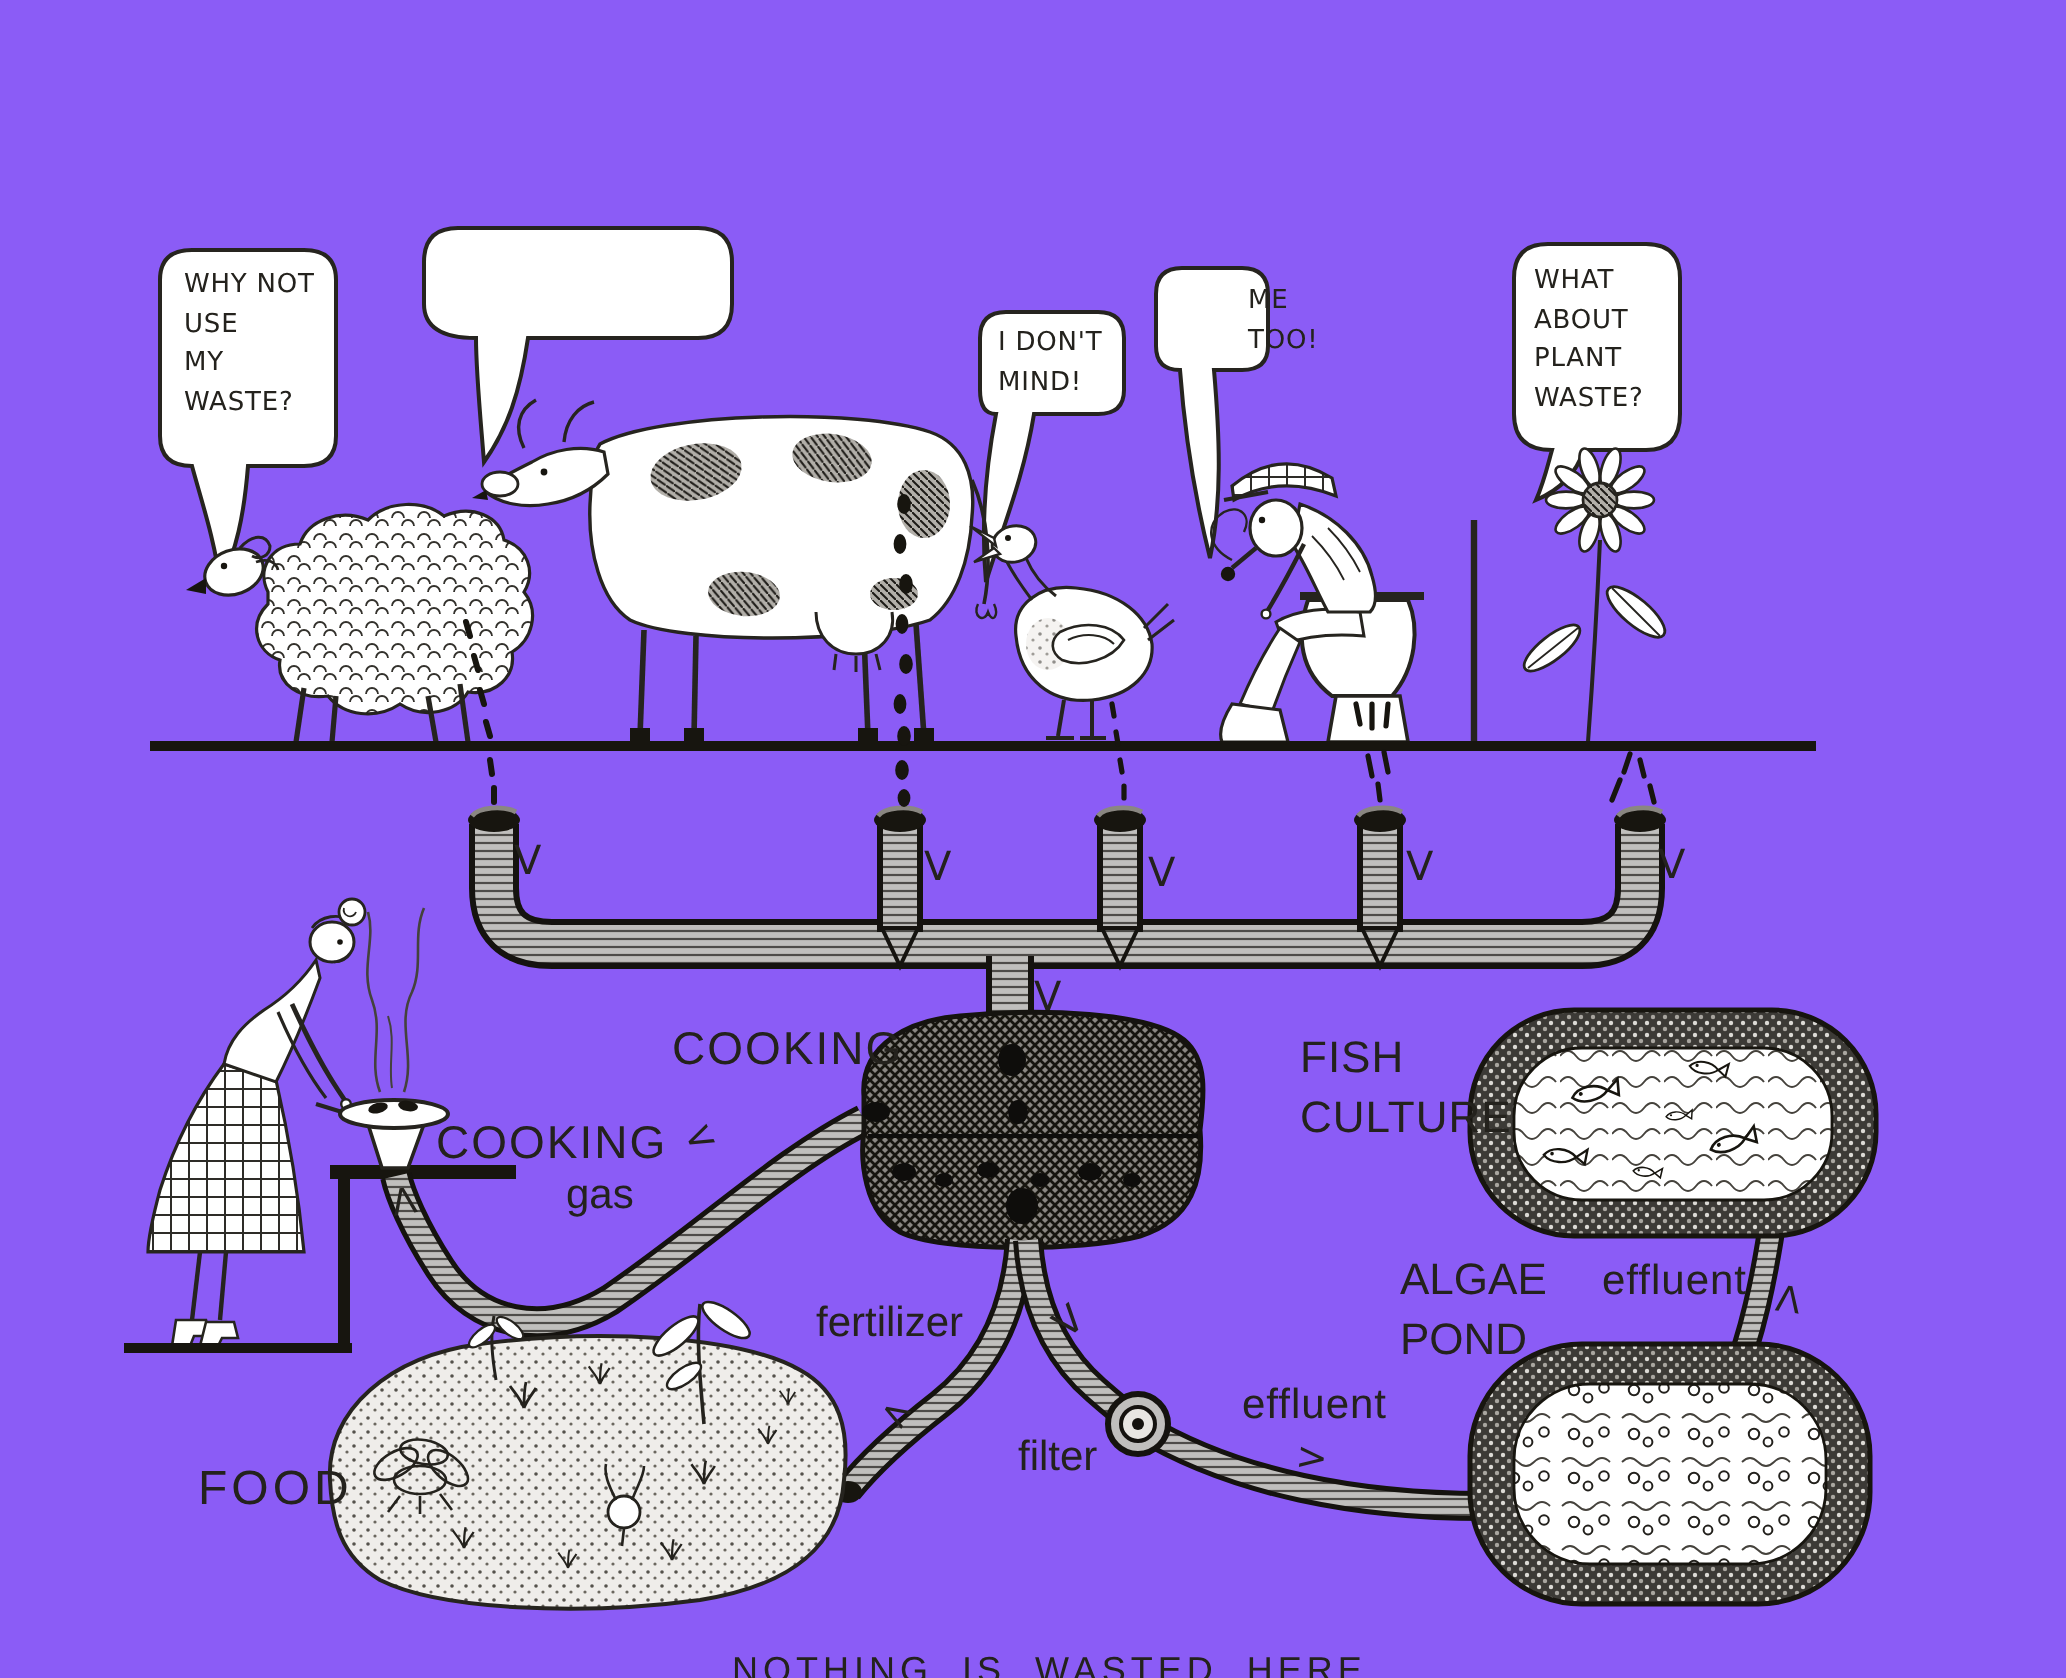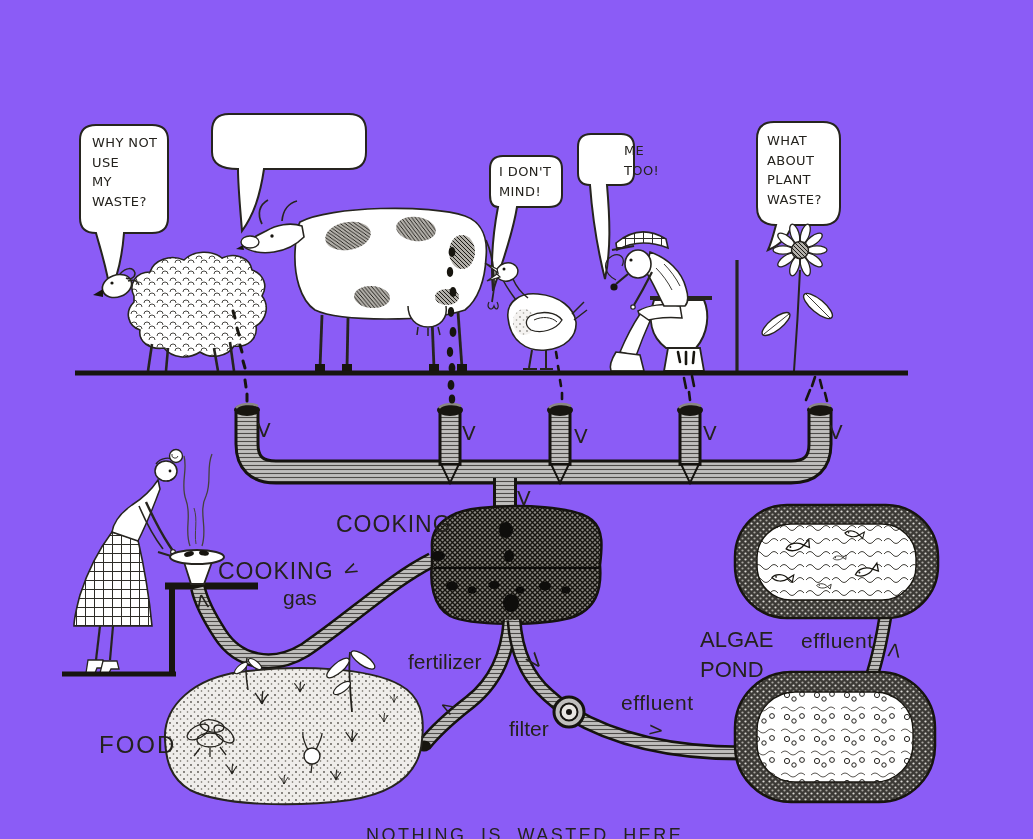--- a/index.html
+++ b/index.html
@@ -392,20 +392,22 @@
 WASTE?</div>
 
 <div class="lbl typ" style="left:336px;top:511px;font-size:23px;letter-spacing:1px;">COOKING</div>
 <div class="lbl typ" style="left:218px;top:558px;font-size:23px;letter-spacing:1px;">COOKING</div>
 <div class="lbl typ" style="left:283px;top:585px;font-size:21px;">gas</div>
 <div class="lbl typ" style="left:408px;top:649px;font-size:21px;">fertilizer</div>
 <div class="lbl typ" style="left:99px;top:731px;font-size:24px;letter-spacing:2px;">FOOD</div>
 <div class="lbl typ" style="left:509px;top:716px;font-size:21px;">filter</div>
 <div class="lbl typ" style="left:621px;top:690px;font-size:21px;letter-spacing:0.5px;">effluent</div>
 <div class="lbl typ" style="left:801px;top:628px;font-size:21px;letter-spacing:0.5px;">effluent</div>
+<div class="lbl typ" style="left:650px;top:514px;font-size:22px;line-height:1.35;letter-spacing:0.5px;">FISH
+CULTURE</div>
 <div class="lbl typ" style="left:700px;top:625px;width:74px;font-size:22px;line-height:1.35;">ALGAE
 POND</div>
 <div class="lbl typ" style="left:366px;top:825px;font-size:18px;letter-spacing:2.5px;word-spacing:7px;">NOTHING IS WASTED HERE</div>
 
 <span class="mk" style="left:257px;top:418px;font-size:20px;">V</span>
 <span class="mk" style="left:462px;top:421px;font-size:20px;">V</span>
 <span class="mk" style="left:574px;top:424px;font-size:20px;">V</span>
 <span class="mk" style="left:703px;top:421px;font-size:20px;">V</span>
 <span class="mk" style="left:829px;top:420px;font-size:20px;">V</span>
 <span class="mk" style="left:517px;top:486px;font-size:20px;">V</span>

